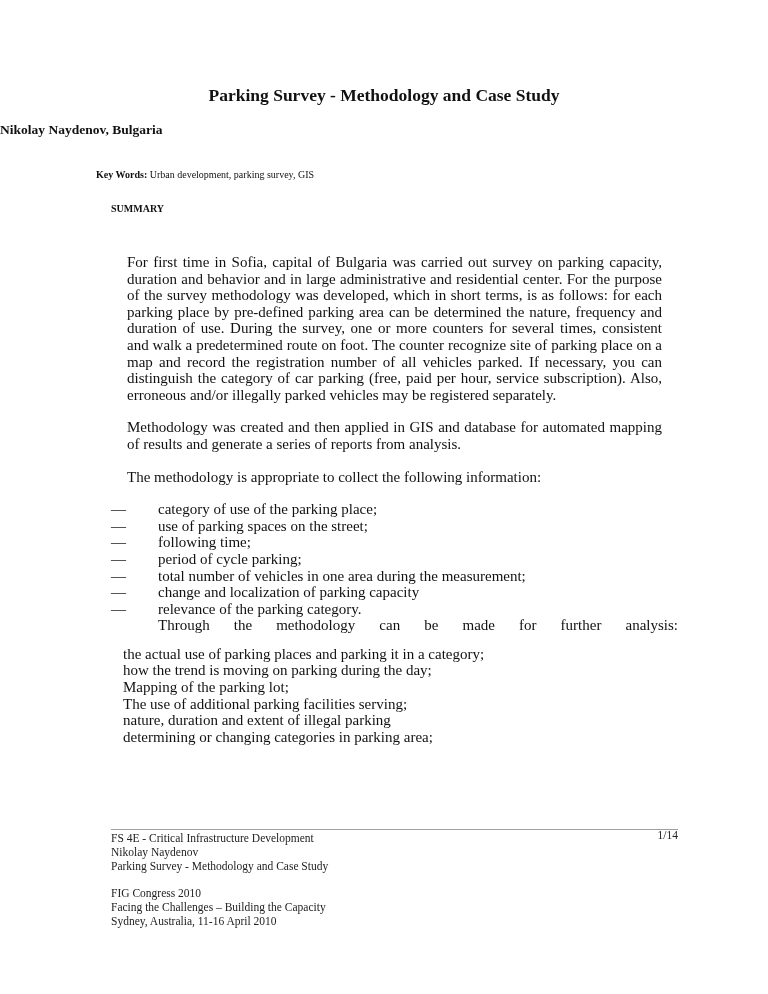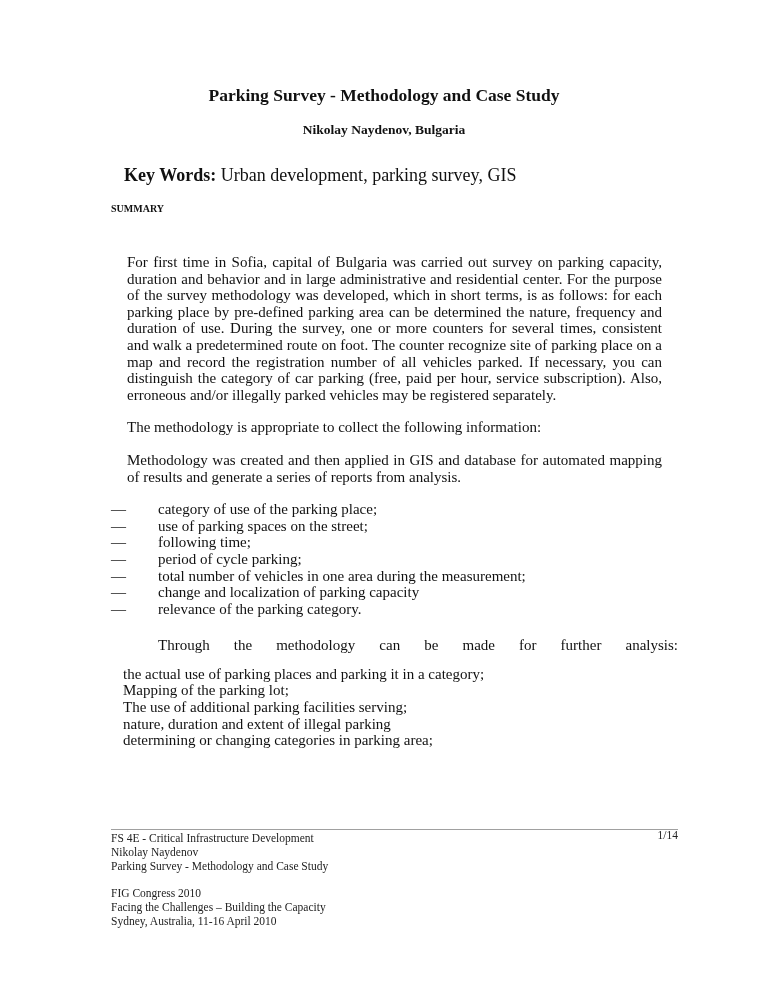--- a/index.html
+++ b/index.html
@@ -29,30 +29,29 @@
       text-align: center;
       font-weight: bold;
       font-size: 17.5px;
       line-height: 22px;
     }
     .author {
       position: absolute;
       top: 121px;
       left: 0;
       width: 768px;
-      text-align: center;
       font-weight: bold;
       font-size: 13.5px;
       line-height: 18px;
     }
     .keywords {
       position: absolute;
       top: 166px;
-      left: 124px;
-      font-size: 18px;
+      left: 96px;
+      font-size: 10px;
       line-height: 18px;
       white-space: nowrap;
     }
     .keywords .kw-label { font-weight: bold; }
     .summary-heading {
       position: absolute;
       top: 200px;
       left: 111px;
       font-weight: bold;
       font-size: 10px;
@@ -82,21 +81,20 @@
     }
     .bullets .dash {
       position: absolute;
       left: 0;
       top: 0;
     }
     .through-line {
       padding-left: 47px;
       text-align: justify;
       text-align-last: justify;
-      margin-top: 20px;
     }
     .analysis-list {
       list-style: none;
       margin: 12px;
       padding: 0;
     }
     .footer-rule {
       position: absolute;
       top: 829px;
       left: 111px;
@@ -133,37 +131,38 @@
   <div class="author">Nikolay Naydenov, Bulgaria</div>
 
   <div class="keywords">
     <span class="kw-label">Key Words:</span><span> Urban development, parking survey, GIS</span>
   </div>
 
   <div class="summary-heading">SUMMARY</div>
 
   <div class="body">
     <p class="para justify">For first time in Sofia, capital of Bulgaria was carried out survey on parking capacity, duration and behavior and in large administrative and residential center. For the purpose of the survey methodology was developed, which in short terms, is as follows: for each parking place by pre-defined parking area can be determined the nature, frequency and duration of use. During the survey, one or more counters for several times, consistent and walk a predetermined route on foot. The counter recognize site of parking place on a map and record the registration number of all vehicles parked. If necessary, you can distinguish the category of car parking (free, paid per hour, service subscription). Also, erroneous and/or illegally parked vehicles may be registered separately.</p>
+    <p class="para justify">Methodology was created and then applied in GIS and database for automated mapping of results and generate a series of reports from analysis.</p>
     <p class="para">The methodology is appropriate to collect the following information:</p>
-    <p class="para justify">Methodology was created and then applied in GIS and database for automated mapping of results and generate a series of reports from analysis.</p>
 
     <ul class="bullets">
       <li><span class="dash">—</span><span>category of use of the parking place;</span></li>
       <li><span class="dash">—</span><span>use of parking spaces on the street;</span></li>
       <li><span class="dash">—</span><span>following time;</span></li>
       <li><span class="dash">—</span><span>period of cycle parking;</span></li>
       <li><span class="dash">—</span><span>total number of vehicles in one area during the measurement;</span></li>
       <li><span class="dash">—</span><span>change and localization of parking capacity</span></li>
       <li><span class="dash">—</span><span>relevance of the parking category.</span></li>
     </ul>
 
     <div class="through-line">Through the methodology can be made for further analysis:</div>
 
     <ul class="analysis-list">
       <li>the actual use of parking places and parking it in a category;</li>
+      <li>how the trend is moving on parking during the day;</li>
       <li>Mapping of the parking lot;</li>
       <li>The use of additional parking facilities serving;</li>
       <li>nature, duration and extent of illegal parking</li>
       <li>determining or changing categories in parking area;</li>
     </ul>
   </div>
 
   <div class="footer-rule"></div>
 
   <div class="footer">

